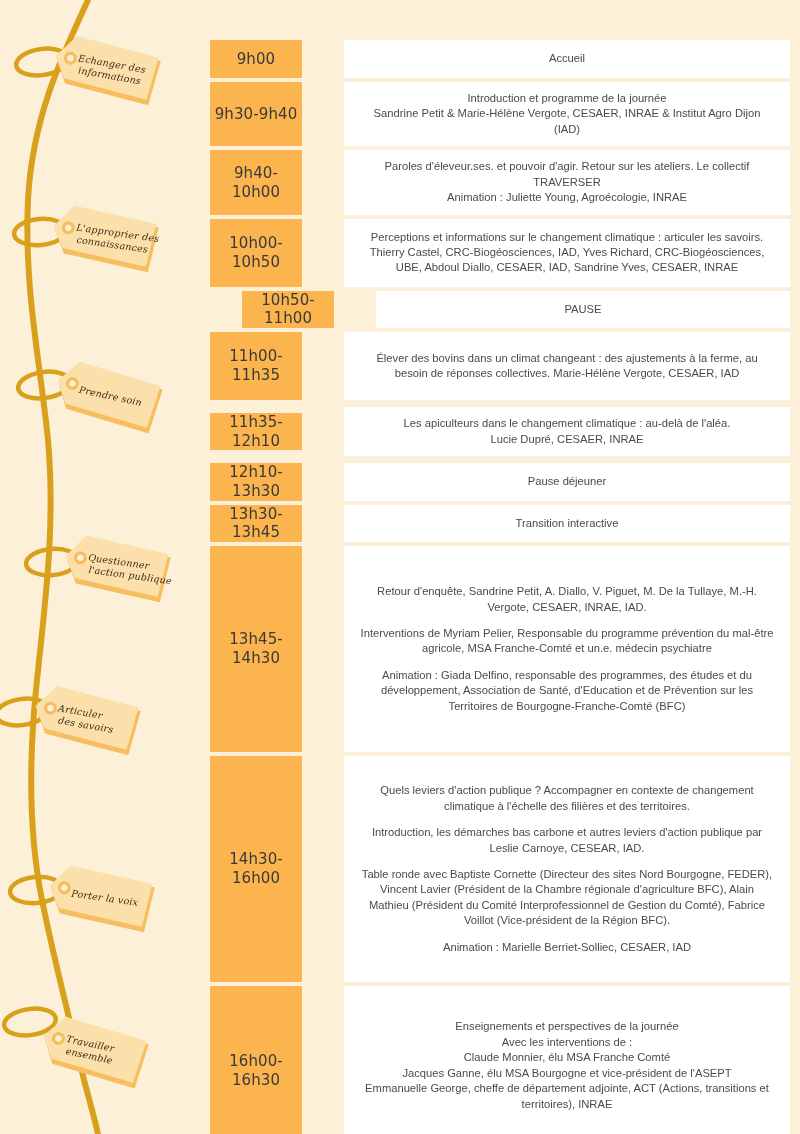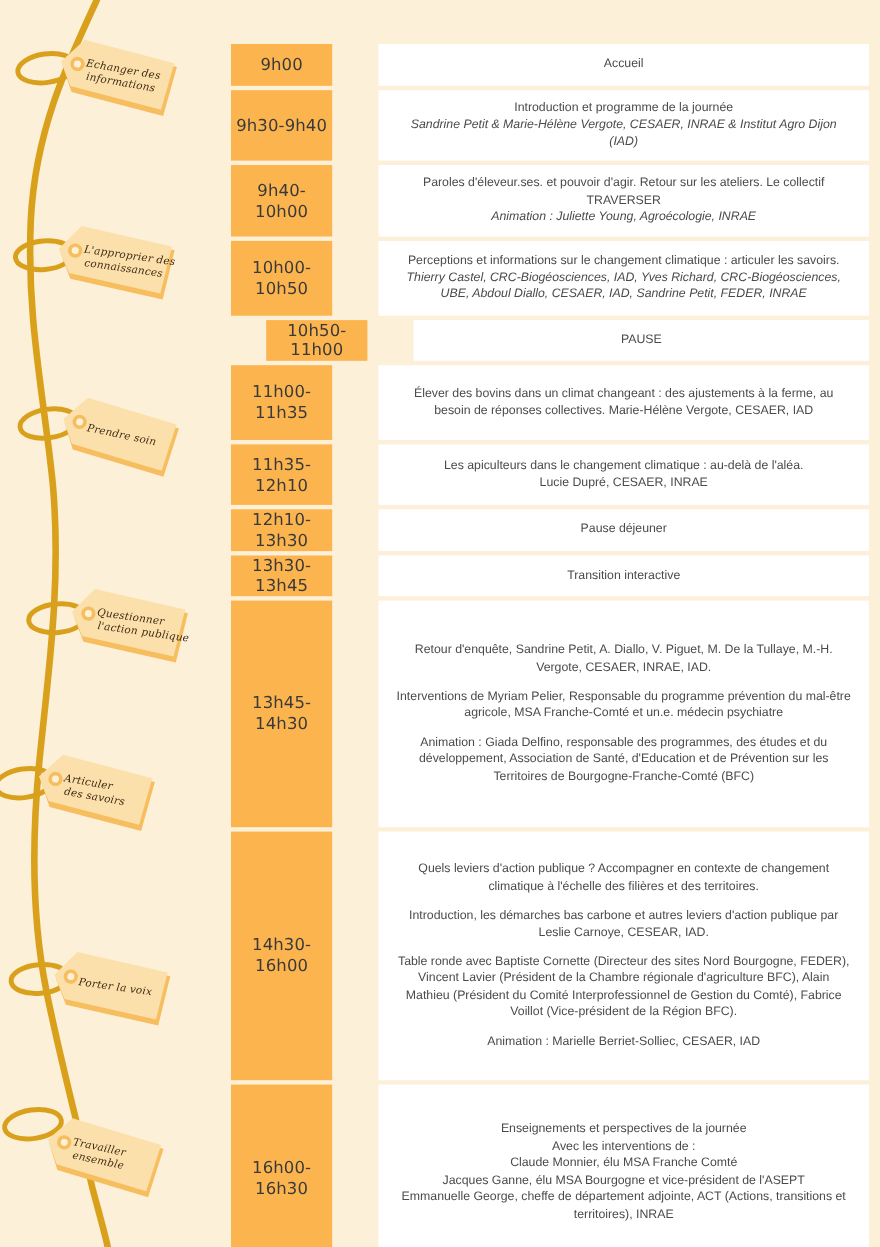--- a/index.html
+++ b/index.html
@@ -108,21 +108,21 @@
     align-items: center;
     justify-content: center;
     text-align: center;
     padding: 9px 16px;
     box-sizing: border-box;
     font-size: 11.2px;
     line-height: 1.38;
     margin-left: 36px;
   }
   .desc-cell .gap { height: 11px; }
-  .desc-cell .it { font-style: italic; }
+  .desc-cell .it { }
   .desc-cell p { margin: 0; }
   .spacer-col {
     flex: 0 0 6px;
   }
 </style>
 </head>
 <body>
 
 <div id="page">
 
@@ -251,38 +251,38 @@
         <div class="desc-cell">
           <p>Paroles d'éleveur.ses. et pouvoir d'agir. Retour sur les ateliers. Le collectif TRAVERSER</p>
           <p class="it">Animation : Juliette Young, Agroécologie, INRAE</p>
         </div>
       </div>
       <div class="row" style="min-height: 68px;">
         <div class="time-cell">10h00-10h50</div>
         <div class="spacer-col"></div>
         <div class="desc-cell">
           <p>Perceptions et informations sur le changement climatique : articuler les savoirs.</p>
-          <p class="it">Thierry Castel, CRC-Biogéosciences, IAD, Yves Richard, CRC-Biogéosciences, UBE, Abdoul Diallo, CESAER, IAD, Sandrine Petit, FEDER, INRAE</p>
+          <p class="it">Thierry Castel, CRC-Biogéosciences, IAD, Yves Richard, CRC-Biogéosciences, UBE, Abdoul Diallo, CESAER, IAD, Sandrine Yves, CESAER, INRAE</p>
         </div>
       </div>
       <div class="row" style="min-height: 34px; padding-left: 32px;">
         <div class="time-cell">10h50-11h00</div>
         <div class="spacer-col"></div>
         <div class="desc-cell">
           <p>PAUSE</p>
         </div>
       </div>
       <div class="row" style="min-height: 68px;">
         <div class="time-cell">11h00-11h35</div>
         <div class="spacer-col"></div>
         <div class="desc-cell">
           <p>Élever des bovins dans un climat changeant : des ajustements à la ferme, au besoin de réponses collectives. Marie-Hélène Vergote, CESAER, IAD</p>
         </div>
       </div>
-      <div class="row" style="min-height: 55px;">
+      <div class="row" style="min-height: 55px; align-items: center;">
         <div class="time-cell">11h35-12h10</div>
         <div class="spacer-col"></div>
         <div class="desc-cell">
           <p>Les apiculteurs dans le changement climatique : au-delà de l'aléa.</p>
           <p>Lucie Dupré, CESAER, INRAE</p>
         </div>
       </div>
       <div class="row" style="min-height: 33px;">
         <div class="time-cell">12h10-13h30</div>
         <div class="spacer-col"></div>

